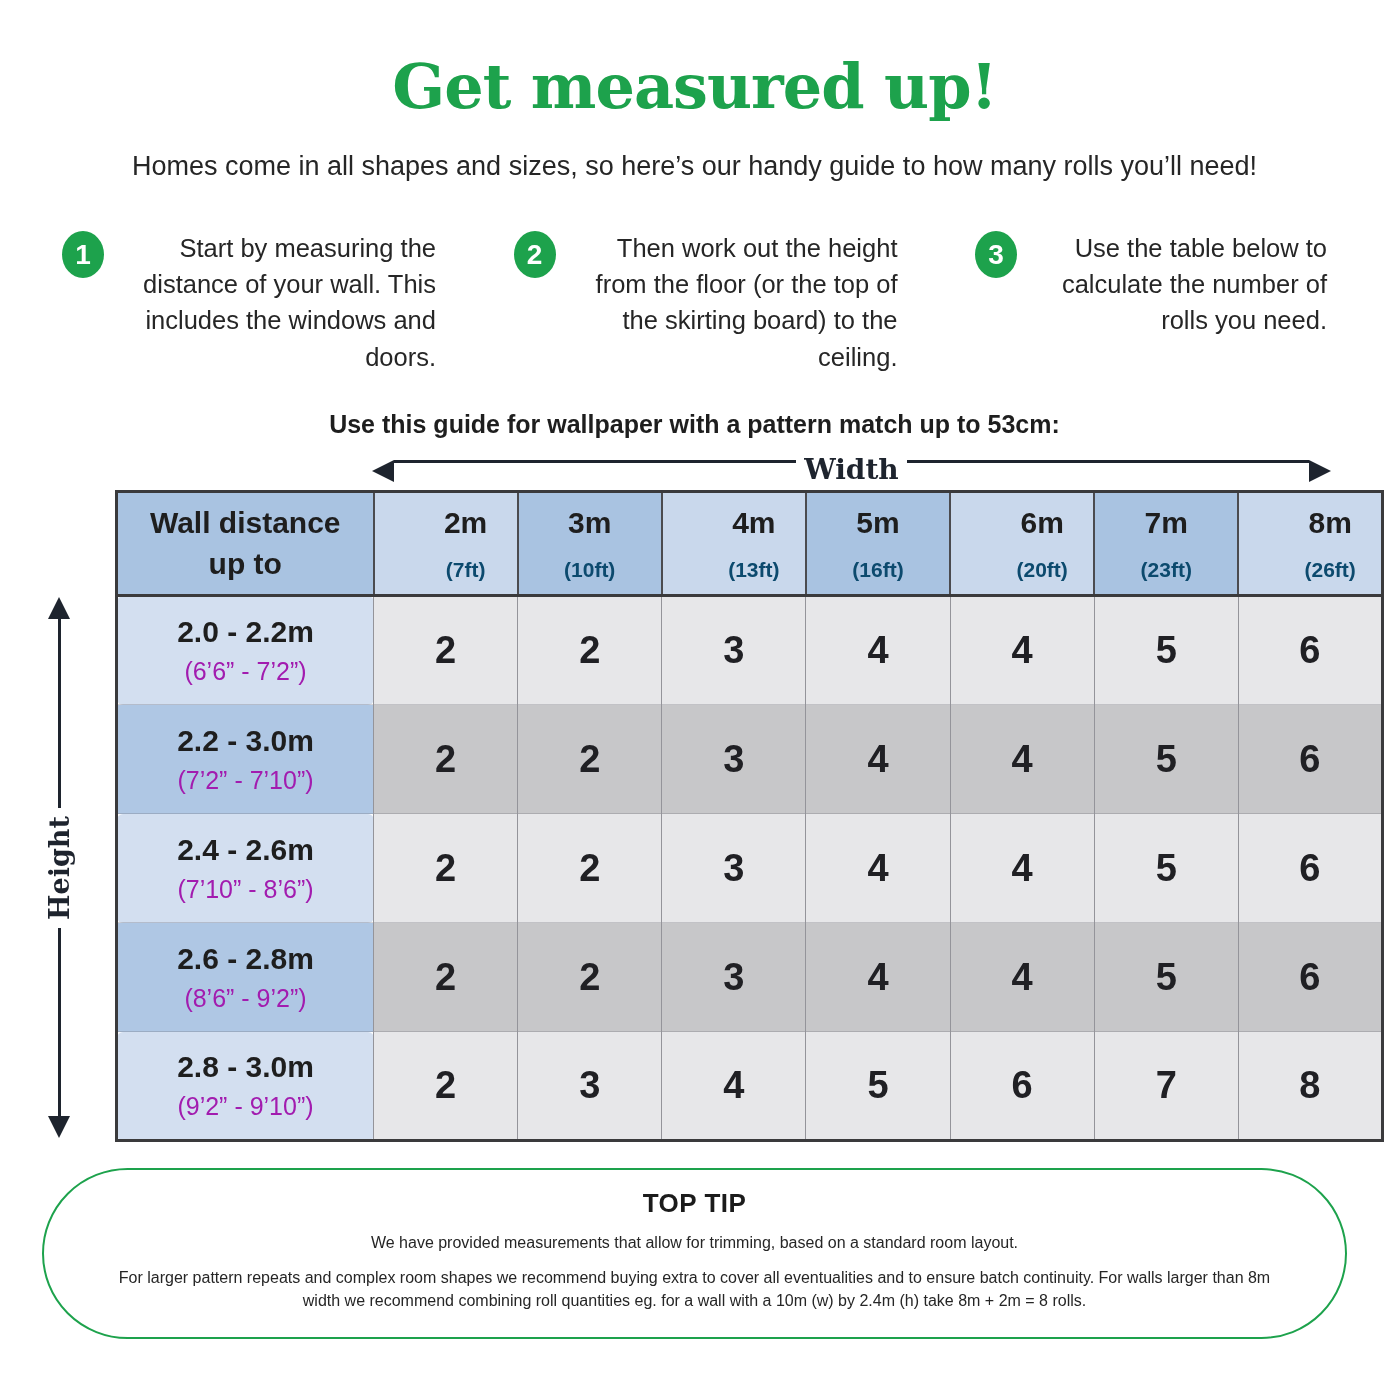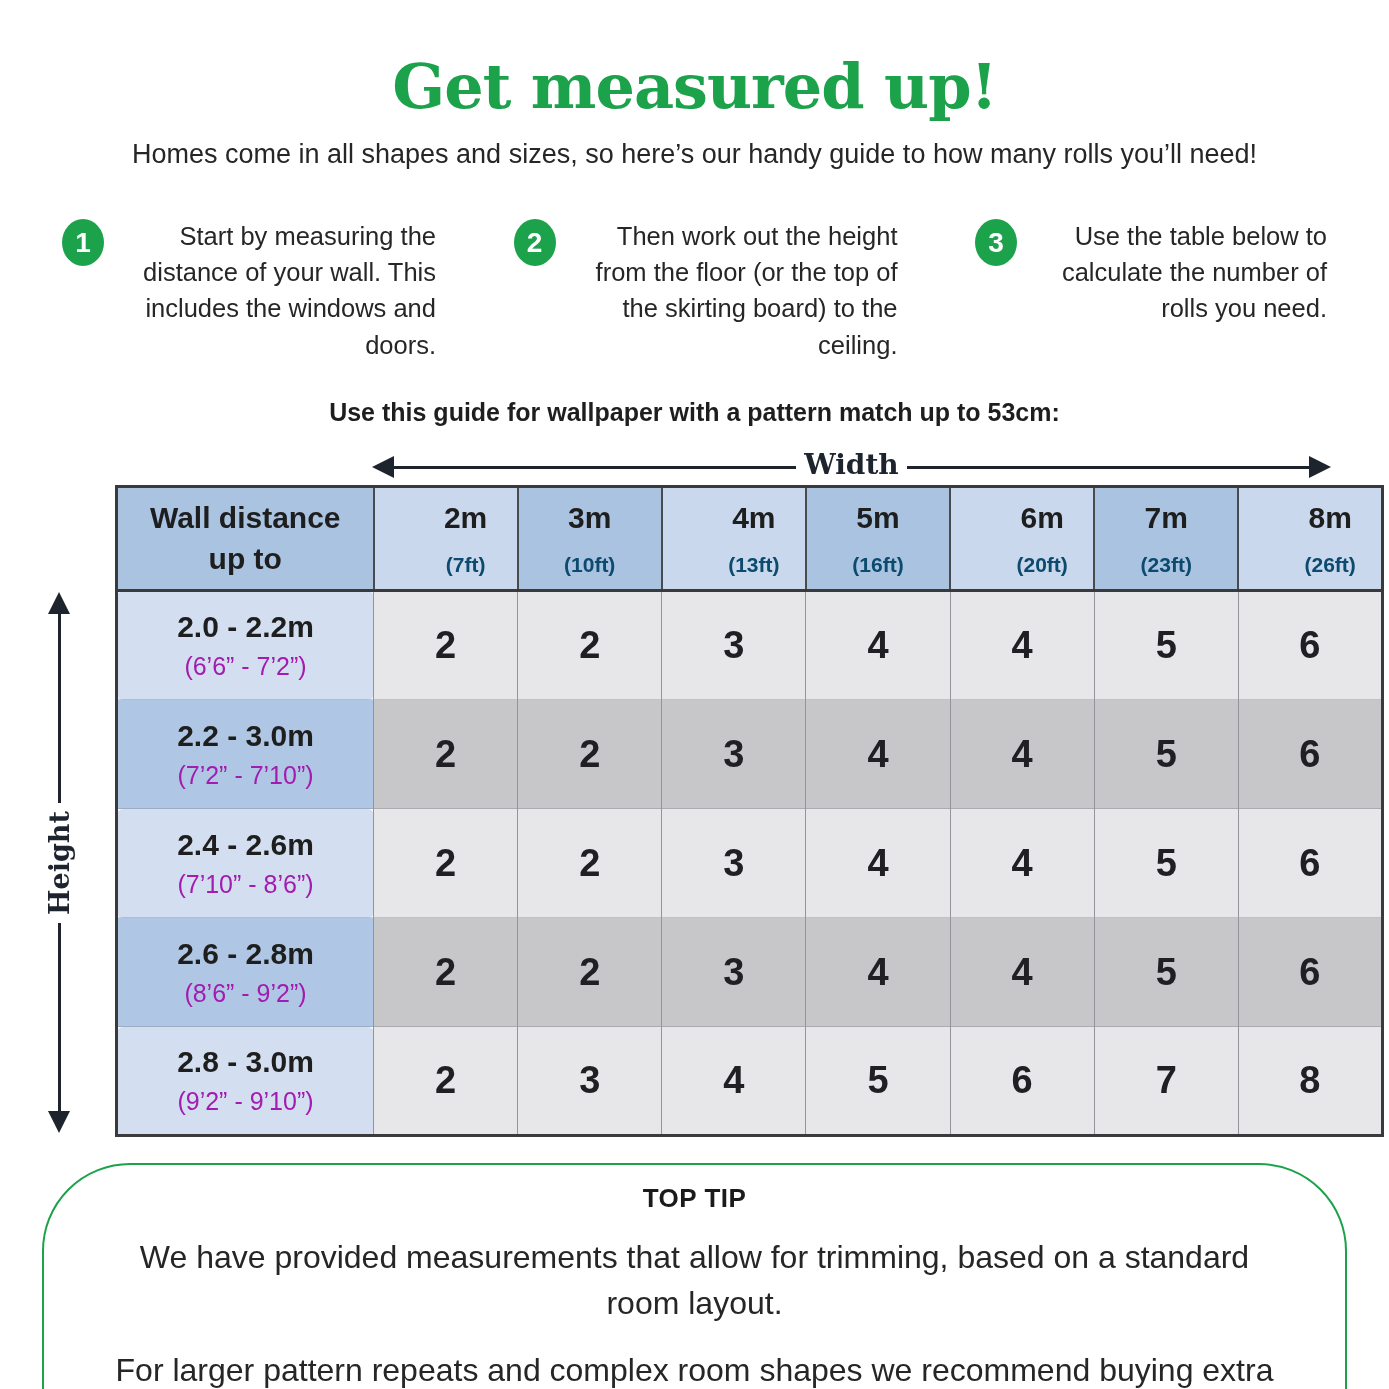--- a/index.html
+++ b/index.html
@@ -17,21 +17,21 @@
     font-family: "DejaVu Serif", serif;
     font-weight: bold;
     font-size: 62px;
     letter-spacing: -1px;
     color: var(--green);
     text-align: center;
   }
   .subtitle {
     font-size: 27px;
     text-align: center;
-    margin-top: 16px;
+    margin-top: 28px;
     color: var(--ink);
   }
 
   .steps {
     display: flex;
     justify-content: space-between;
     padding: 0 62px;
     margin-top: 48px;
     min-height: 160px;
   }
@@ -55,22 +55,22 @@
   .caption {
     text-align: center;
     font-weight: bold;
     font-size: 25px;
     margin-top: 20px;
     color: #1e1e1e;
   }
 
   
   .width-axis {
-    display: flex; align-items: center;
-    margin: 28px 58px 6px 372px;
+    display: flex; 
+    margin: 21px 58px 6px 372px;
   }
   .tri { width: 0; height: 0; }
   .tri-left  { border: 11px solid transparent; border-left: 0;  border-right: 22px solid var(--arrow); }
   .tri-right { border: 11px solid transparent; border-right: 0; border-left: 22px solid var(--arrow); }
   .hline { flex: 1; height: 3px; background: var(--arrow); }
   .axis-label {
     font-family: "DejaVu Serif", serif;
     font-weight: bold;
     font-size: 28px;
     color: var(--arrow);
@@ -137,21 +137,21 @@
   }
 
   .tip {
     margin: 26px 42px 0;
     border: 2px solid var(--green);
     border-radius: 88px;
     text-align: center;
     padding: 18px 60px 24px;
   }
   .tip-heading { font-size: 26px; font-weight: bold; letter-spacing: 0.5px; color: #1b1b1b; }
-  .tip p { font-size: 32px; line-height: 1.45; margin-top: 20px; color: var(--ink); }
+  .tip p { font-size: 16px; line-height: 1.45; margin-top: 12px; color: var(--ink); }
 </style>
 </head>
 <body style="--green: #1da24c; --ink: #262626; --arrow: #1e242e; --line-dark: #3a3a3c; --hd-light: #c9d8ec; --hd-dark: #a9c3e1; --lab-light: #d3dff0; --lab-dark: #afc7e4; --cell-light: #e7e7e9; --cell-dark: #c7c7c9;">
 
 <div class="page">
 
   <h1 class="title">Get measured up!</h1>
   <p class="subtitle">Homes come in all shapes and sizes, so here’s our handy guide to how many rolls you’ll need!</p>
 
   <div class="steps">

